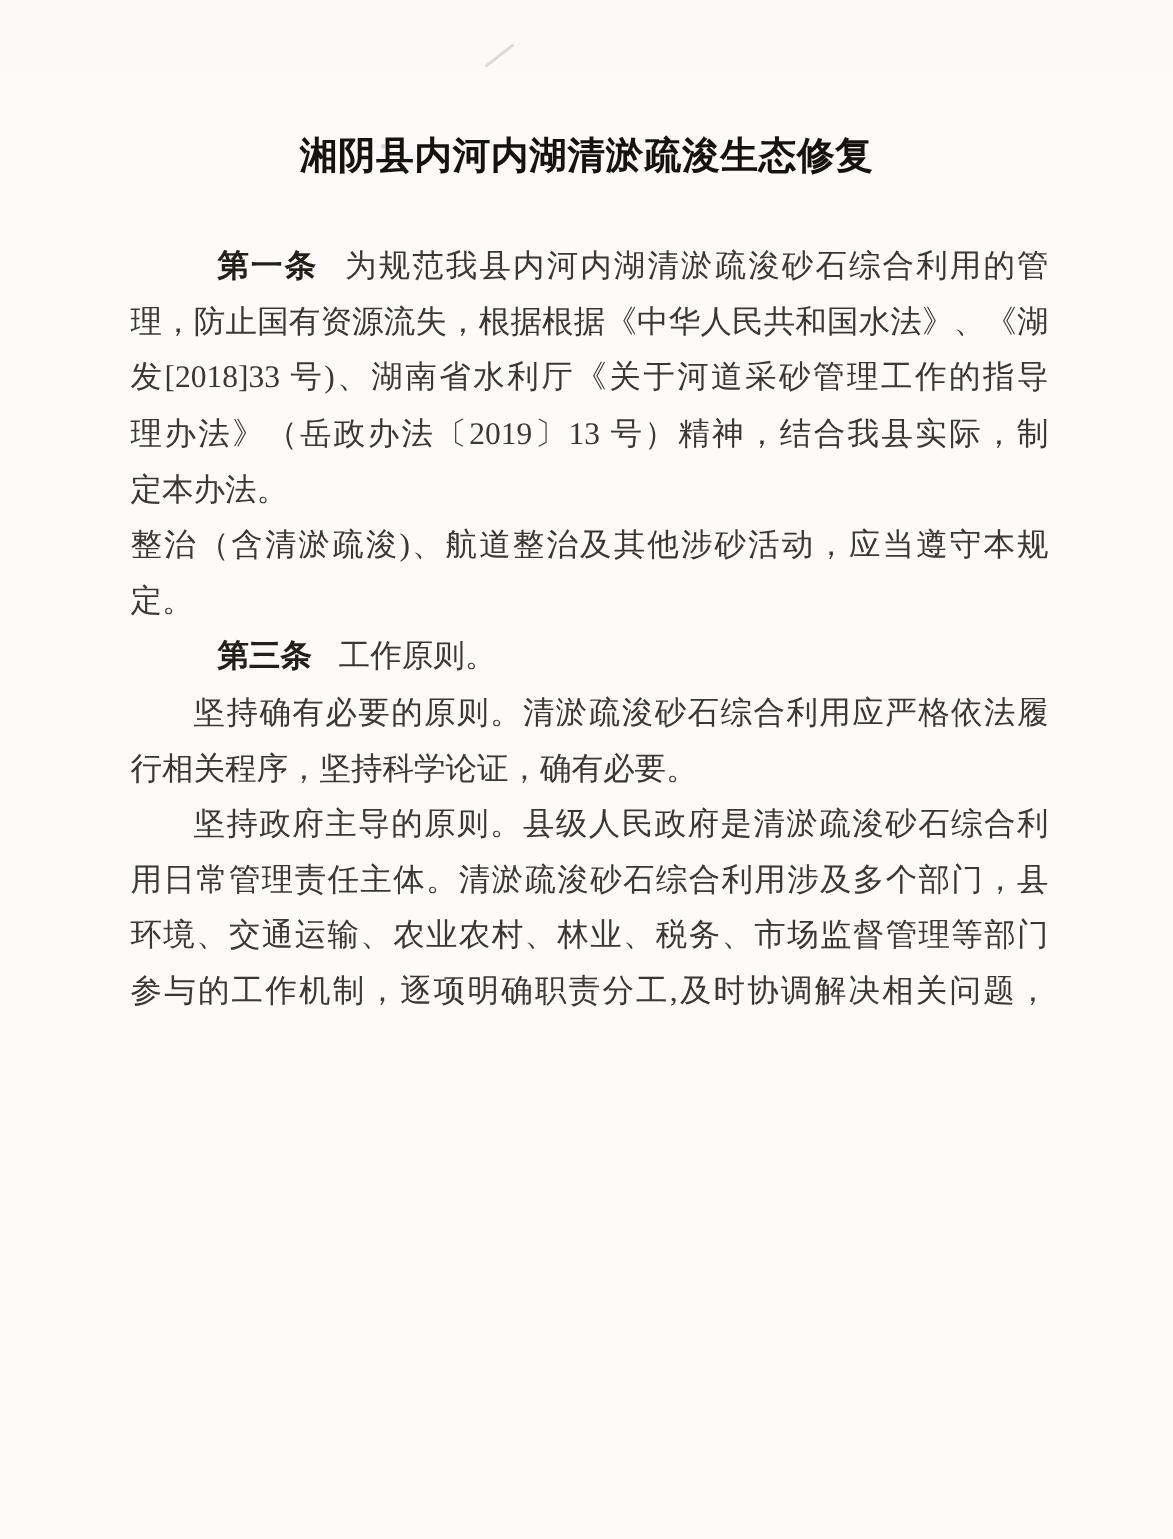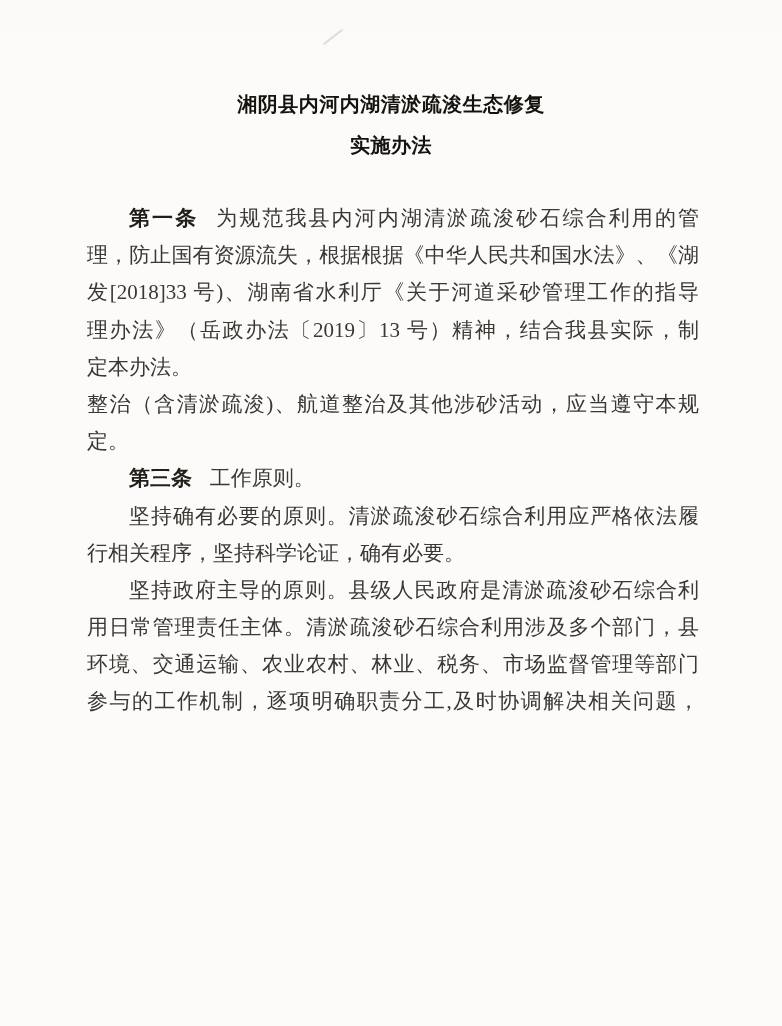--- a/index.html
+++ b/index.html
@@ -32,21 +32,21 @@
     top: 96px;
     width: 3px;
     height: 3px;
     background: rgba(100, 100, 100, 0.25);
     border-radius: 50%;
   }
   .title {
     margin: 0;
     padding-top: 84px;
     text-align: center;
-    font-size: 20px;
+    font-size: 25px;
     line-height: 41px;
     font-weight: 700;
     color: #16130e;
     letter-spacing: 0.5px;
   }
   .title .title-line {
     display: block;
   }
   .doc-body {
     margin-top: 34px;
@@ -66,32 +66,32 @@
     text-align: justify;
     text-align-last: justify;
   }
   .doc-body .line.ind {
     text-indent: 2em;
   }
   .doc-body .art {
     font-weight: 700;
     color: #221f19;
     margin-right: 0.85em;
+    margin-left: 16px;
   }
 </style>
 </head>
 <body>
 
 <div class="page">
   <div class="scan-slash"></div>
   <div class="scan-speck"></div>
 
   <h1 class="title">
     <span class="title-line">湘阴县内河内湖清淤疏浚生态修复</span>
-    <span class="title-line">实施办法</span>
   </h1>
 
   <div class="doc-body" id="doc-body">
       <div class="line just ind"><span class="art">第一条</span>为规范我县内河内湖清淤疏浚砂石综合利用的管</div>
       <div class="line just">理，防止国有资源流失，根据根据《中华人民共和国水法》、《湖</div>
       <div class="line just">发[2018]33 号)、湖南省水利厅《关于河道采砂管理工作的指导</div>
       <div class="line just">理办法》（岳政办法〔2019〕13 号）精神，结合我县实际，制</div>
       <div class="line">定本办法。</div>
       <div class="line just">整治（含清淤疏浚)、航道整治及其他涉砂活动，应当遵守本规</div>
       <div class="line">定。</div>

